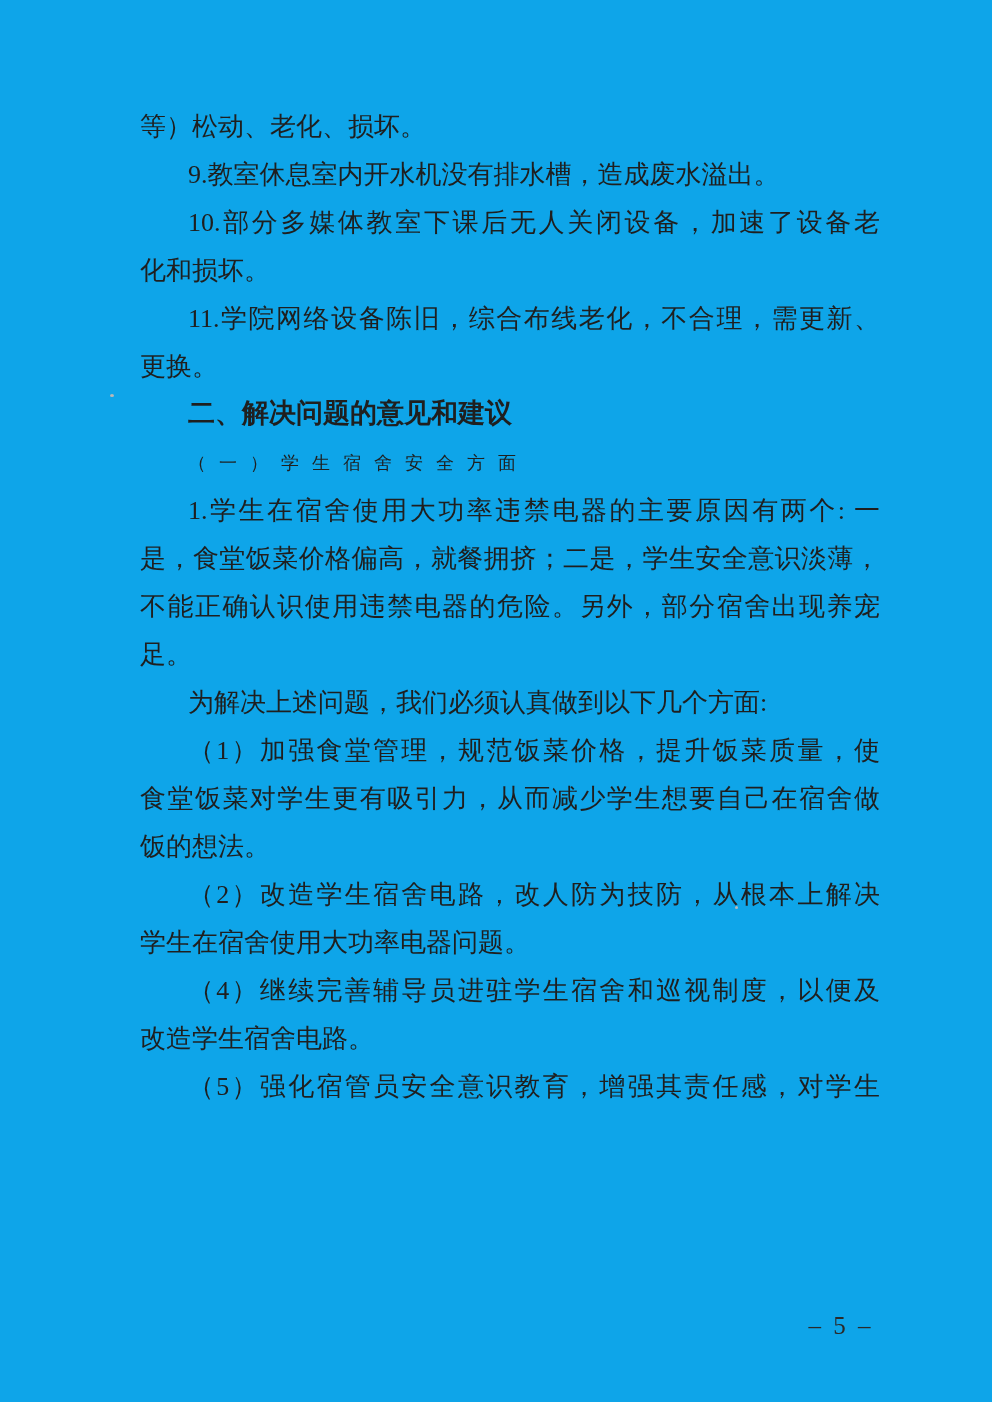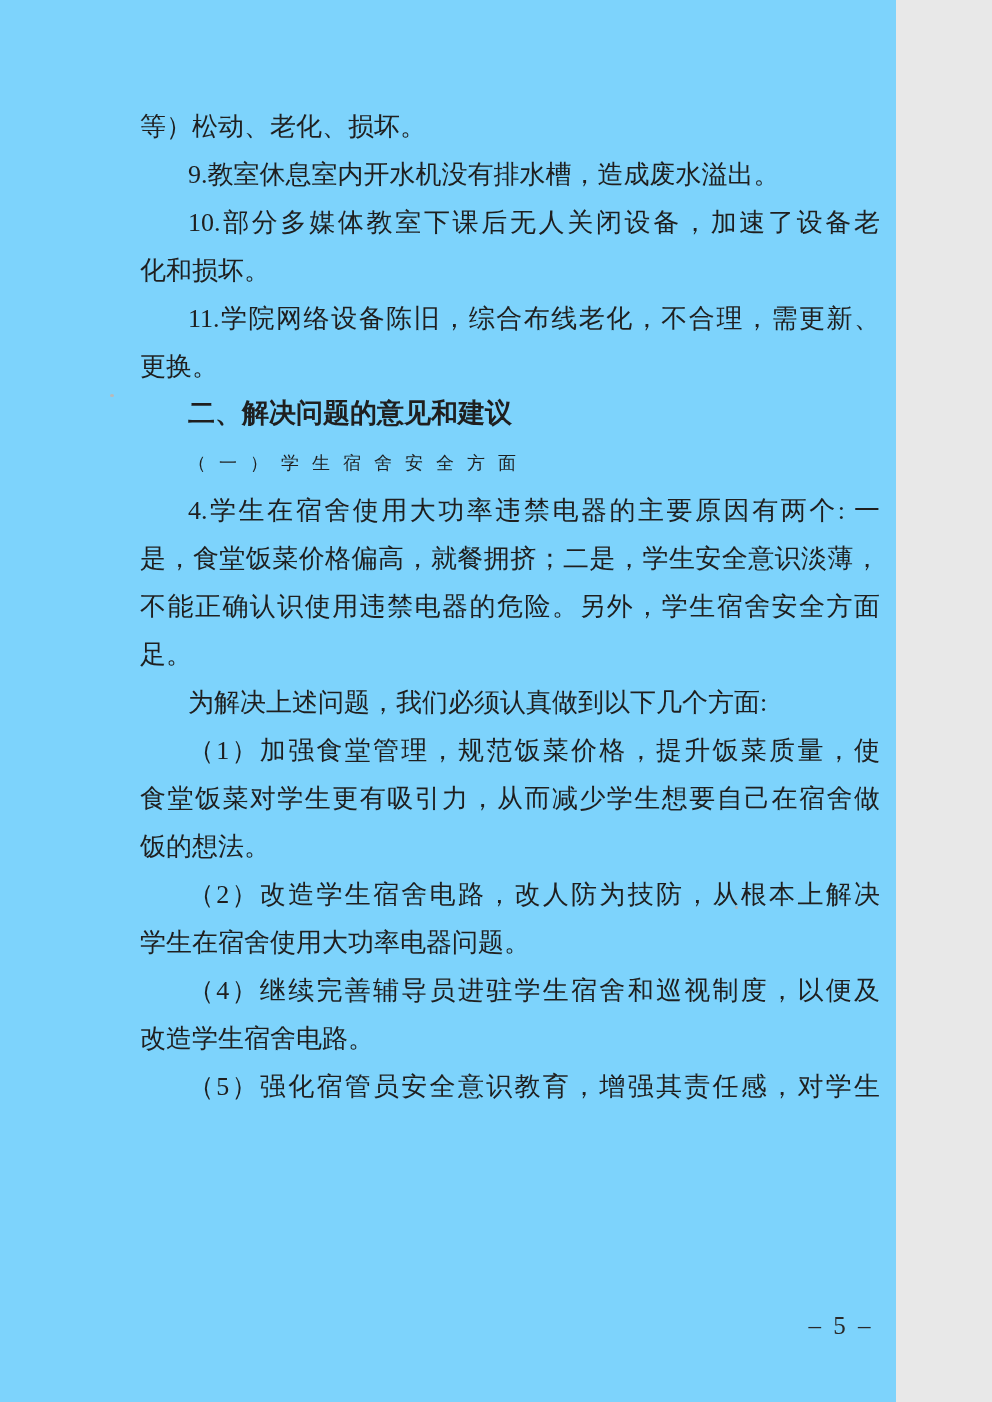--- a/index.html
+++ b/index.html
@@ -2,23 +2,23 @@
 <html lang="zh"><head>
 <meta charset="utf-8">
 <style>
   html, body {
     margin: 0;
     padding: 0;
     background: #e8e8e8;
   }
   .page {
     position: relative;
-    width: 896px;
+    width: 992px;
     height: 1402px;
-    background: #7dd3fc;
+    background: #0ea5e9;
     font-family: "Liberation Serif", serif;
     color: #1f1f1f;
     overflow: hidden;
   }
   .text-block {
     position: absolute;
     left: 140px;
     top: 103px;
     width: 740px;
     font-size: 26px;
@@ -70,23 +70,23 @@
 
   <div class="text-block">
     <div class="line">等）松动、老化、损坏。</div>
     <div class="line ind">9.教室休息室内开水机没有排水槽，造成废水溢出。</div>
     <div class="line ind fill">10.部分多媒体教室下课后无人关闭设备，加速了设备老</div>
     <div class="line">化和损坏。</div>
     <div class="line ind fill">11.学院网络设备陈旧，综合布线老化，不合理，需更新、</div>
     <div class="line">更换。</div>
     <div class="line ind h-bold">二、解决问题的意见和建议</div>
     <div class="line ind h-kai">（一）学生宿舍安全方面</div>
-    <div class="line ind fill">4.学生在宿舍使用大功率违禁电器的主要原因有两个: 一</div>
+    <div class="line ind fill">1.学生在宿舍使用大功率违禁电器的主要原因有两个: 一</div>
     <div class="line fill">是，食堂饭菜价格偏高，就餐拥挤；二是，学生安全意识淡薄，</div>
-    <div class="line fill">不能正确认识使用违禁电器的危险。另外，学生宿舍安全方面</div>
+    <div class="line fill">不能正确认识使用违禁电器的危险。另外，部分宿舍出现养宠</div>
     <div class="line">足。</div>
     <div class="line ind">为解决上述问题，我们必须认真做到以下几个方面:</div>
     <div class="line ind fill">（1）加强食堂管理，规范饭菜价格，提升饭菜质量，使</div>
     <div class="line fill">食堂饭菜对学生更有吸引力，从而减少学生想要自己在宿舍做</div>
     <div class="line">饭的想法。</div>
     <div class="line ind fill">（2）改造学生宿舍电路，改人防为技防，从根本上解决</div>
     <div class="line">学生在宿舍使用大功率电器问题。</div>
     <div class="line ind fill">（4）继续完善辅导员进驻学生宿舍和巡视制度，以便及</div>
     <div class="line">改造学生宿舍电路。</div>
     <div class="line ind fill">（5）强化宿管员安全意识教育，增强其责任感，对学生</div>

